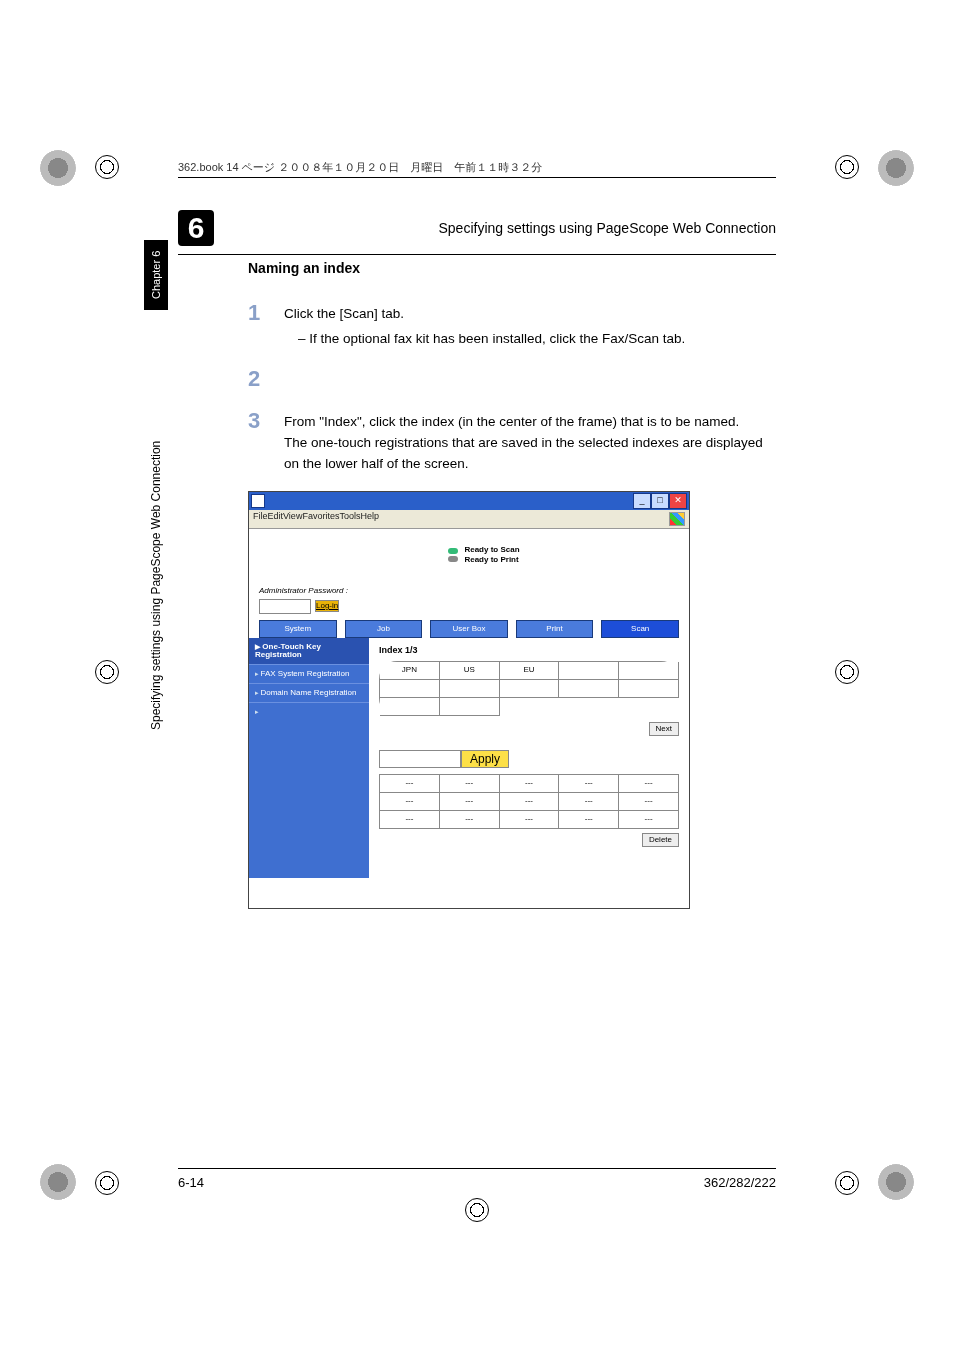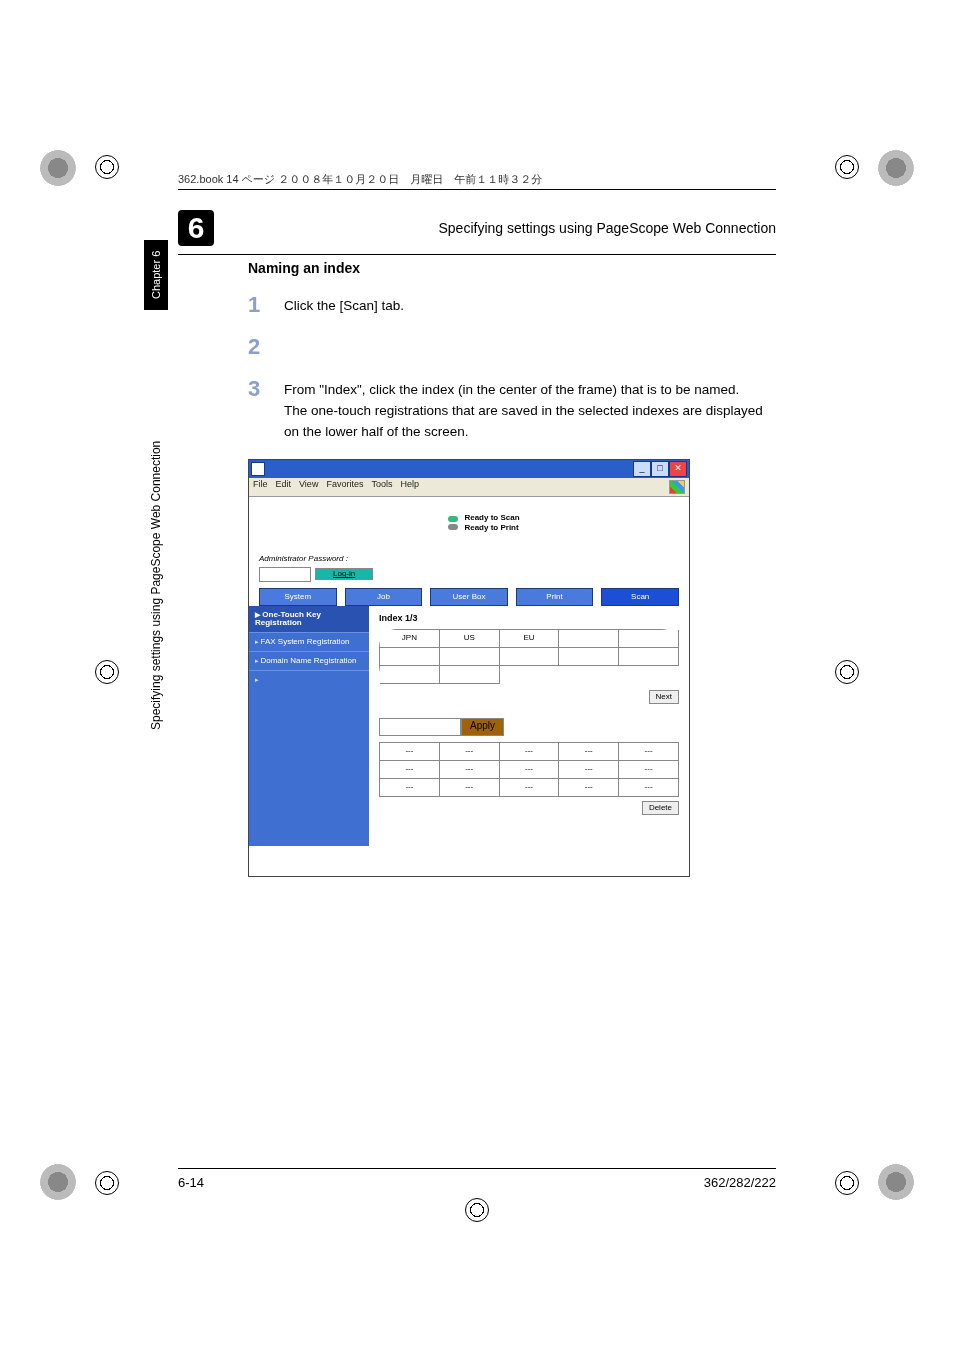--- a/index.html
+++ b/index.html
@@ -43,21 +43,21 @@
 
   .page-frame {
     position: absolute;
     top: 160px;
     left: 178px;
     right: 178px;
     bottom: 160px;
   }
   .bookline {
     position: absolute;
-    top: 12px;
+    top: 0px;
     left: 0;
     font-size: 11px;
     color: #333;
     border-bottom: 1px solid #000;
     width: 100%;
     padding-bottom: 2px;
   }
   .header-row {
     position: absolute;
     top: 50px;
@@ -121,21 +121,21 @@
 
   .content {
     position:absolute;
     top: 100px;
     left: 70px;
     right: 0;
   }
   .h-sub {
     font-weight: bold;
     font-size: 14px;
-    margin-bottom: 16px;
+    margin-bottom: 24px;
   }
   .step {
     display:flex;
     align-items:flex-start;
     margin-bottom: 16px;
   }
   .step-num {
     width: 36px;
     color: #8aa0c8;
     font-size: 22px;
@@ -179,21 +179,21 @@
   .menubar{
     background:#ece9d8;
     padding:2px 4px;
     border-bottom:1px solid #999;
     display:flex;
     gap:8px;
     font-size:9px;
     color:#222;
     justify-content:space-between;
   }
-  .menubar .left{display:flex;gap:8px;}
+  .menubar .left{display:flex;}
   .flag{width:14px;height:12px;background:linear-gradient(45deg,#f33 25%,#3c3 25% 50%,#39f 50% 75%,#fc3 75%);border:1px solid #999;}
 
   .status-row{
     display:flex;
     align-items:center;
     gap:6px;
     padding:6px 10px;
     border-bottom:1px solid #ccc;
   }
   .status-row .lights{display:flex;flex-direction:column;gap:2px;}
@@ -208,21 +208,21 @@
     justify-content:space-between;
     padding:0 10px 6px 10px;
   }
   .login-row{
     display:flex;
     align-items:center;
     gap:4px;
     font-size:8px;
   }
   .pwbox{width:50px;height:13px;border:1px solid #888;background:#fff;}
-  .loginbtn{border:1px solid #888;background:#14b8a6;padding:1px 17px;font-size:8px;text-decoration:underline;}
+  .loginbtn{border:1px solid #888;background:#eab308;padding:1px 0;font-size:8px;text-decoration:underline;}
 
   .tabs-row{
     display:flex;
     gap:8px;
     padding:0 10px;
   }
   .tabs-row span{
     flex:1;
     text-align:center;
     color:#fff;
@@ -263,21 +263,21 @@
     border-left:1px solid #888;
     margin-bottom:4px;
     border-radius:18px;
   }
   .grid3 div{border-right:1px solid #888;border-bottom:1px solid #888;font-size:8px;display:flex;align-items:center;justify-content:center;background:#fff;}
   .nextrow{text-align:right;margin:6px 0 14px 0;}
   .smbtn{border:1px solid #888;background:#eee;font-size:8px;padding:2px 6px;display:inline-block;}
 
   .applyrow{display:flex;margin-bottom:6px;}
   .applyrow .long{flex:0 0 80px;height:16px;border:1px solid #888;background:#fff;}
-  .applyrow .ap{border:1px solid #888;background:#a16207;font-size:10px;padding:2px 8px;}
+  .applyrow .ap{border:1px solid #888;background:#fde047;font-size:12px;padding:2px 8px;}
 
   .grid5{
     display:grid;
     grid-template-columns:repeat(5,1fr);
     grid-template-rows:repeat(3,18px);
     border-top:1px solid #888;
     border-left:1px solid #888;
   }
   .grid5 div{
     border-right:1px solid #888;border-bottom:1px solid #888;font-size:8px;display:flex;align-items:center;justify-content:center;background:#fff;
@@ -323,20 +323,21 @@
   <div class="side-tab">Chapter 6</div>
   <div class="side-text">Specifying settings using PageScope Web Connection</div>
 
   <div class="content">
     <div class="h-sub">Naming an index</div>
 
     <div class="step">
       <div class="step-num">1</div>
       <div class="step-body">
         <div>Click the [Scan] tab.</div>
+        <div class="dash">–   If the optional fax kit has been installed, click the Fax/Scan tab.</div>
       </div>
     </div>
 
     <div class="step">
       <div class="step-num">2</div>
     </div>
 
     <div class="step">
       <div class="step-num">3</div>
       <div class="step-body">

